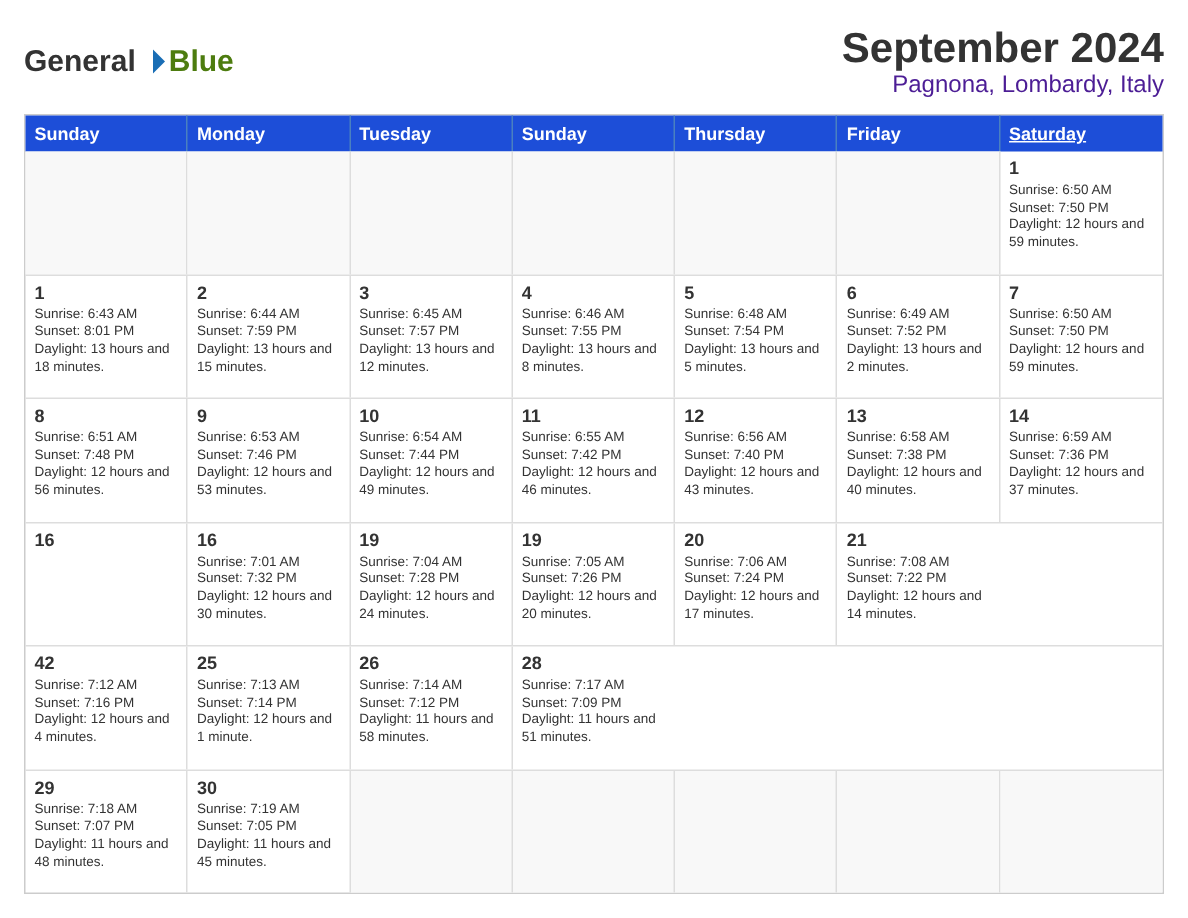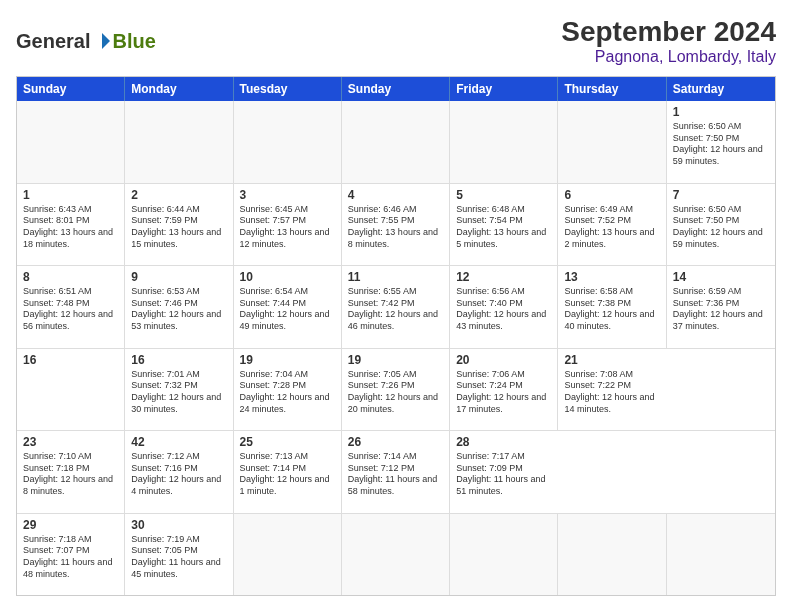--- a/index.html
+++ b/index.html
@@ -66,21 +66,21 @@
       background: #1d4ed8;
     }
     .cal-header-cell {
       color: #fff;
       font-weight: bold;
       font-size: 12px;
       padding: 5px 6px;
       border-right: 1px solid #4a80c0;
       text-align: left;
     }
-    .cal-header-cell:last-child { border-right: none; }
+    .cal-header-cell:last-child { border-right: none; text-decoration: underline; }
     .cal-body {
       display: flex;
       flex-direction: column;
       flex: 1;
     }
     .cal-row {
       display: grid;
       grid-template-columns: repeat(7, 1fr);
       flex: 1;
       border-top: 1px solid #ddd;
@@ -128,22 +128,22 @@
       <div class="location">Pagnona, Lombardy, Italy</div>
     </div>
   </div>
 
   <div class="calendar">
     <div class="cal-header">
     <div class="cal-header-cell">Sunday</div>
         <div class="cal-header-cell">Monday</div>
         <div class="cal-header-cell">Tuesday</div>
         <div class="cal-header-cell">Sunday</div>
+        <div class="cal-header-cell">Thursday</div>
         <div class="cal-header-cell">Friday</div>
-        <div class="cal-header-cell">Thursday</div>
         <div class="cal-header-cell">Saturday</div>
       </div>
     <div class="cal-body">
     <div class="cal-row">
           <div class="cal-cell empty"></div>
           <div class="cal-cell empty"></div>
           <div class="cal-cell empty"></div>
           <div class="cal-cell empty"></div>
           <div class="cal-cell empty"></div>
           <div class="cal-cell empty"></div>
@@ -231,24 +231,20 @@
           <div class="cal-cell">
             <div class="day-number">20</div>
             <div class="cal-cell-text">Sunrise: 7:06 AM<br>Sunset: 7:24 PM<br>Daylight: 12 hours and 17 minutes.</div>
           </div>
           <div class="cal-cell">
             <div class="day-number">21</div>
             <div class="cal-cell-text">Sunrise: 7:08 AM<br>Sunset: 7:22 PM<br>Daylight: 12 hours and 14 minutes.</div>
           </div>
         </div>
         <div class="cal-row">
-          <div class="cal-cell">
-            <div class="day-number">23</div>
-            <div class="cal-cell-text">Sunrise: 7:10 AM<br>Sunset: 7:18 PM<br>Daylight: 12 hours and 8 minutes.</div>
-          </div>
           <div class="cal-cell">
             <div class="day-number">42</div>
             <div class="cal-cell-text">Sunrise: 7:12 AM<br>Sunset: 7:16 PM<br>Daylight: 12 hours and 4 minutes.</div>
           </div>
           <div class="cal-cell">
             <div class="day-number">25</div>
             <div class="cal-cell-text">Sunrise: 7:13 AM<br>Sunset: 7:14 PM<br>Daylight: 12 hours and 1 minute.</div>
           </div>
           <div class="cal-cell">
             <div class="day-number">26</div>

